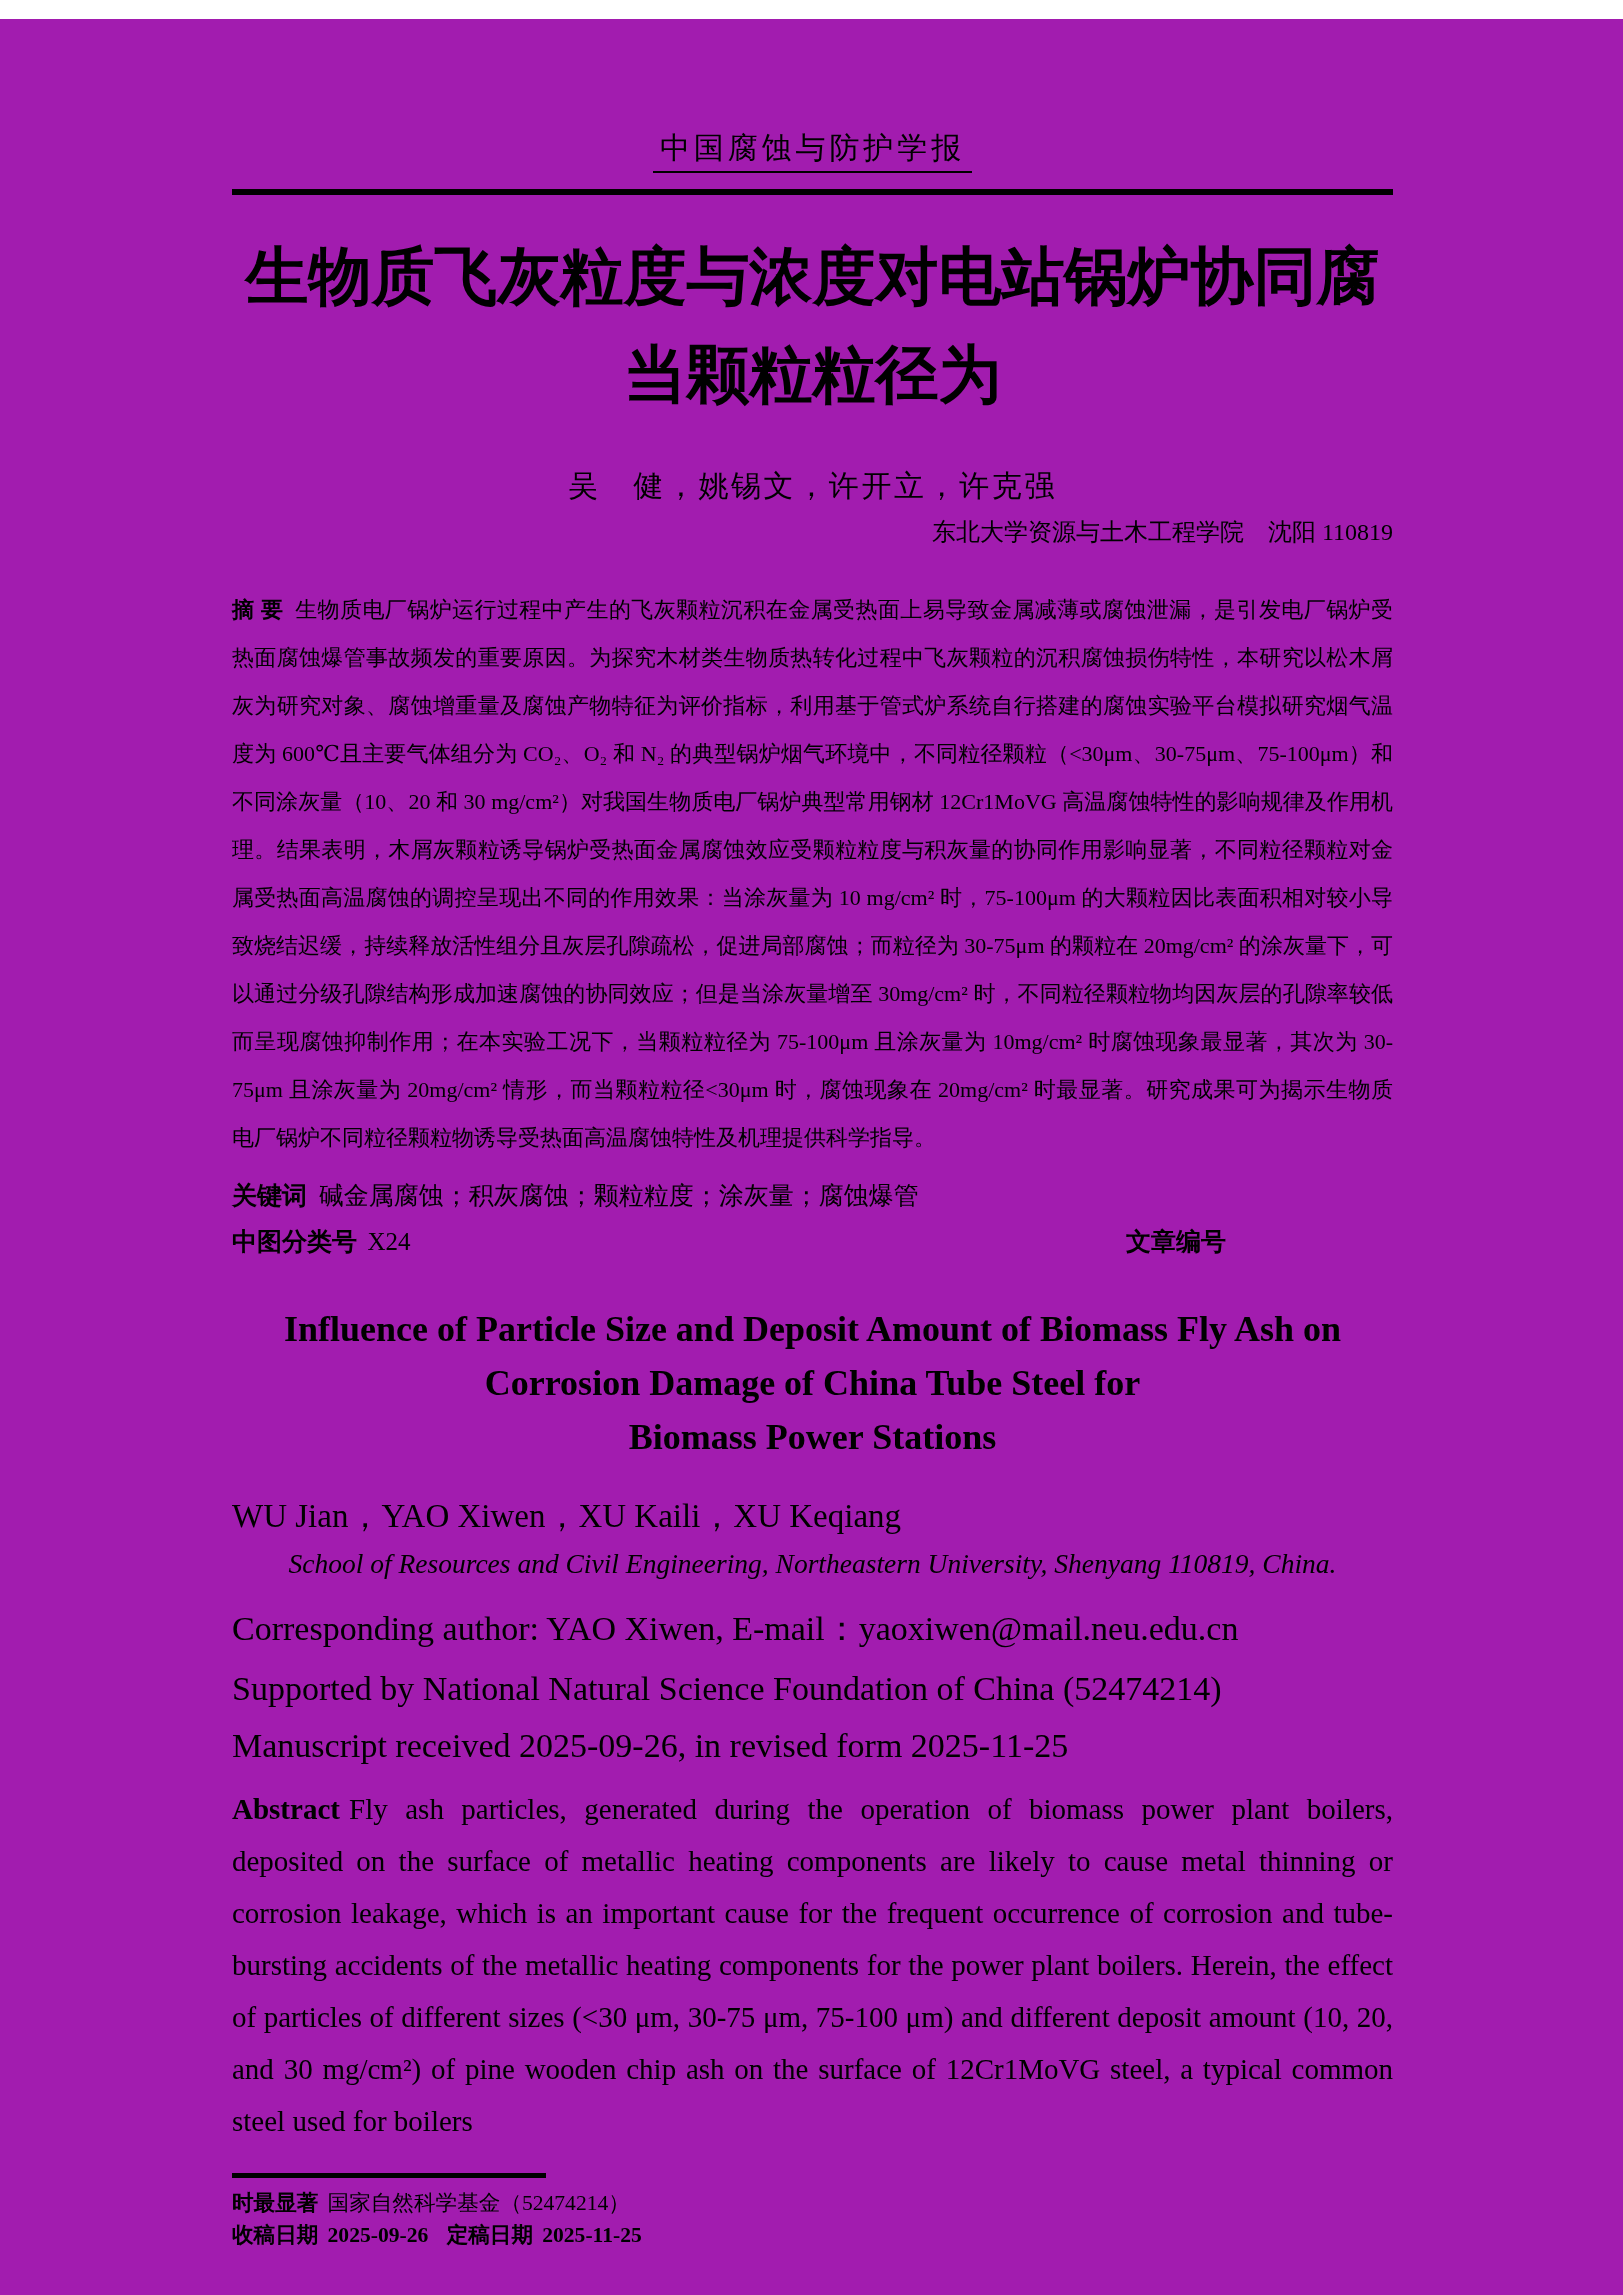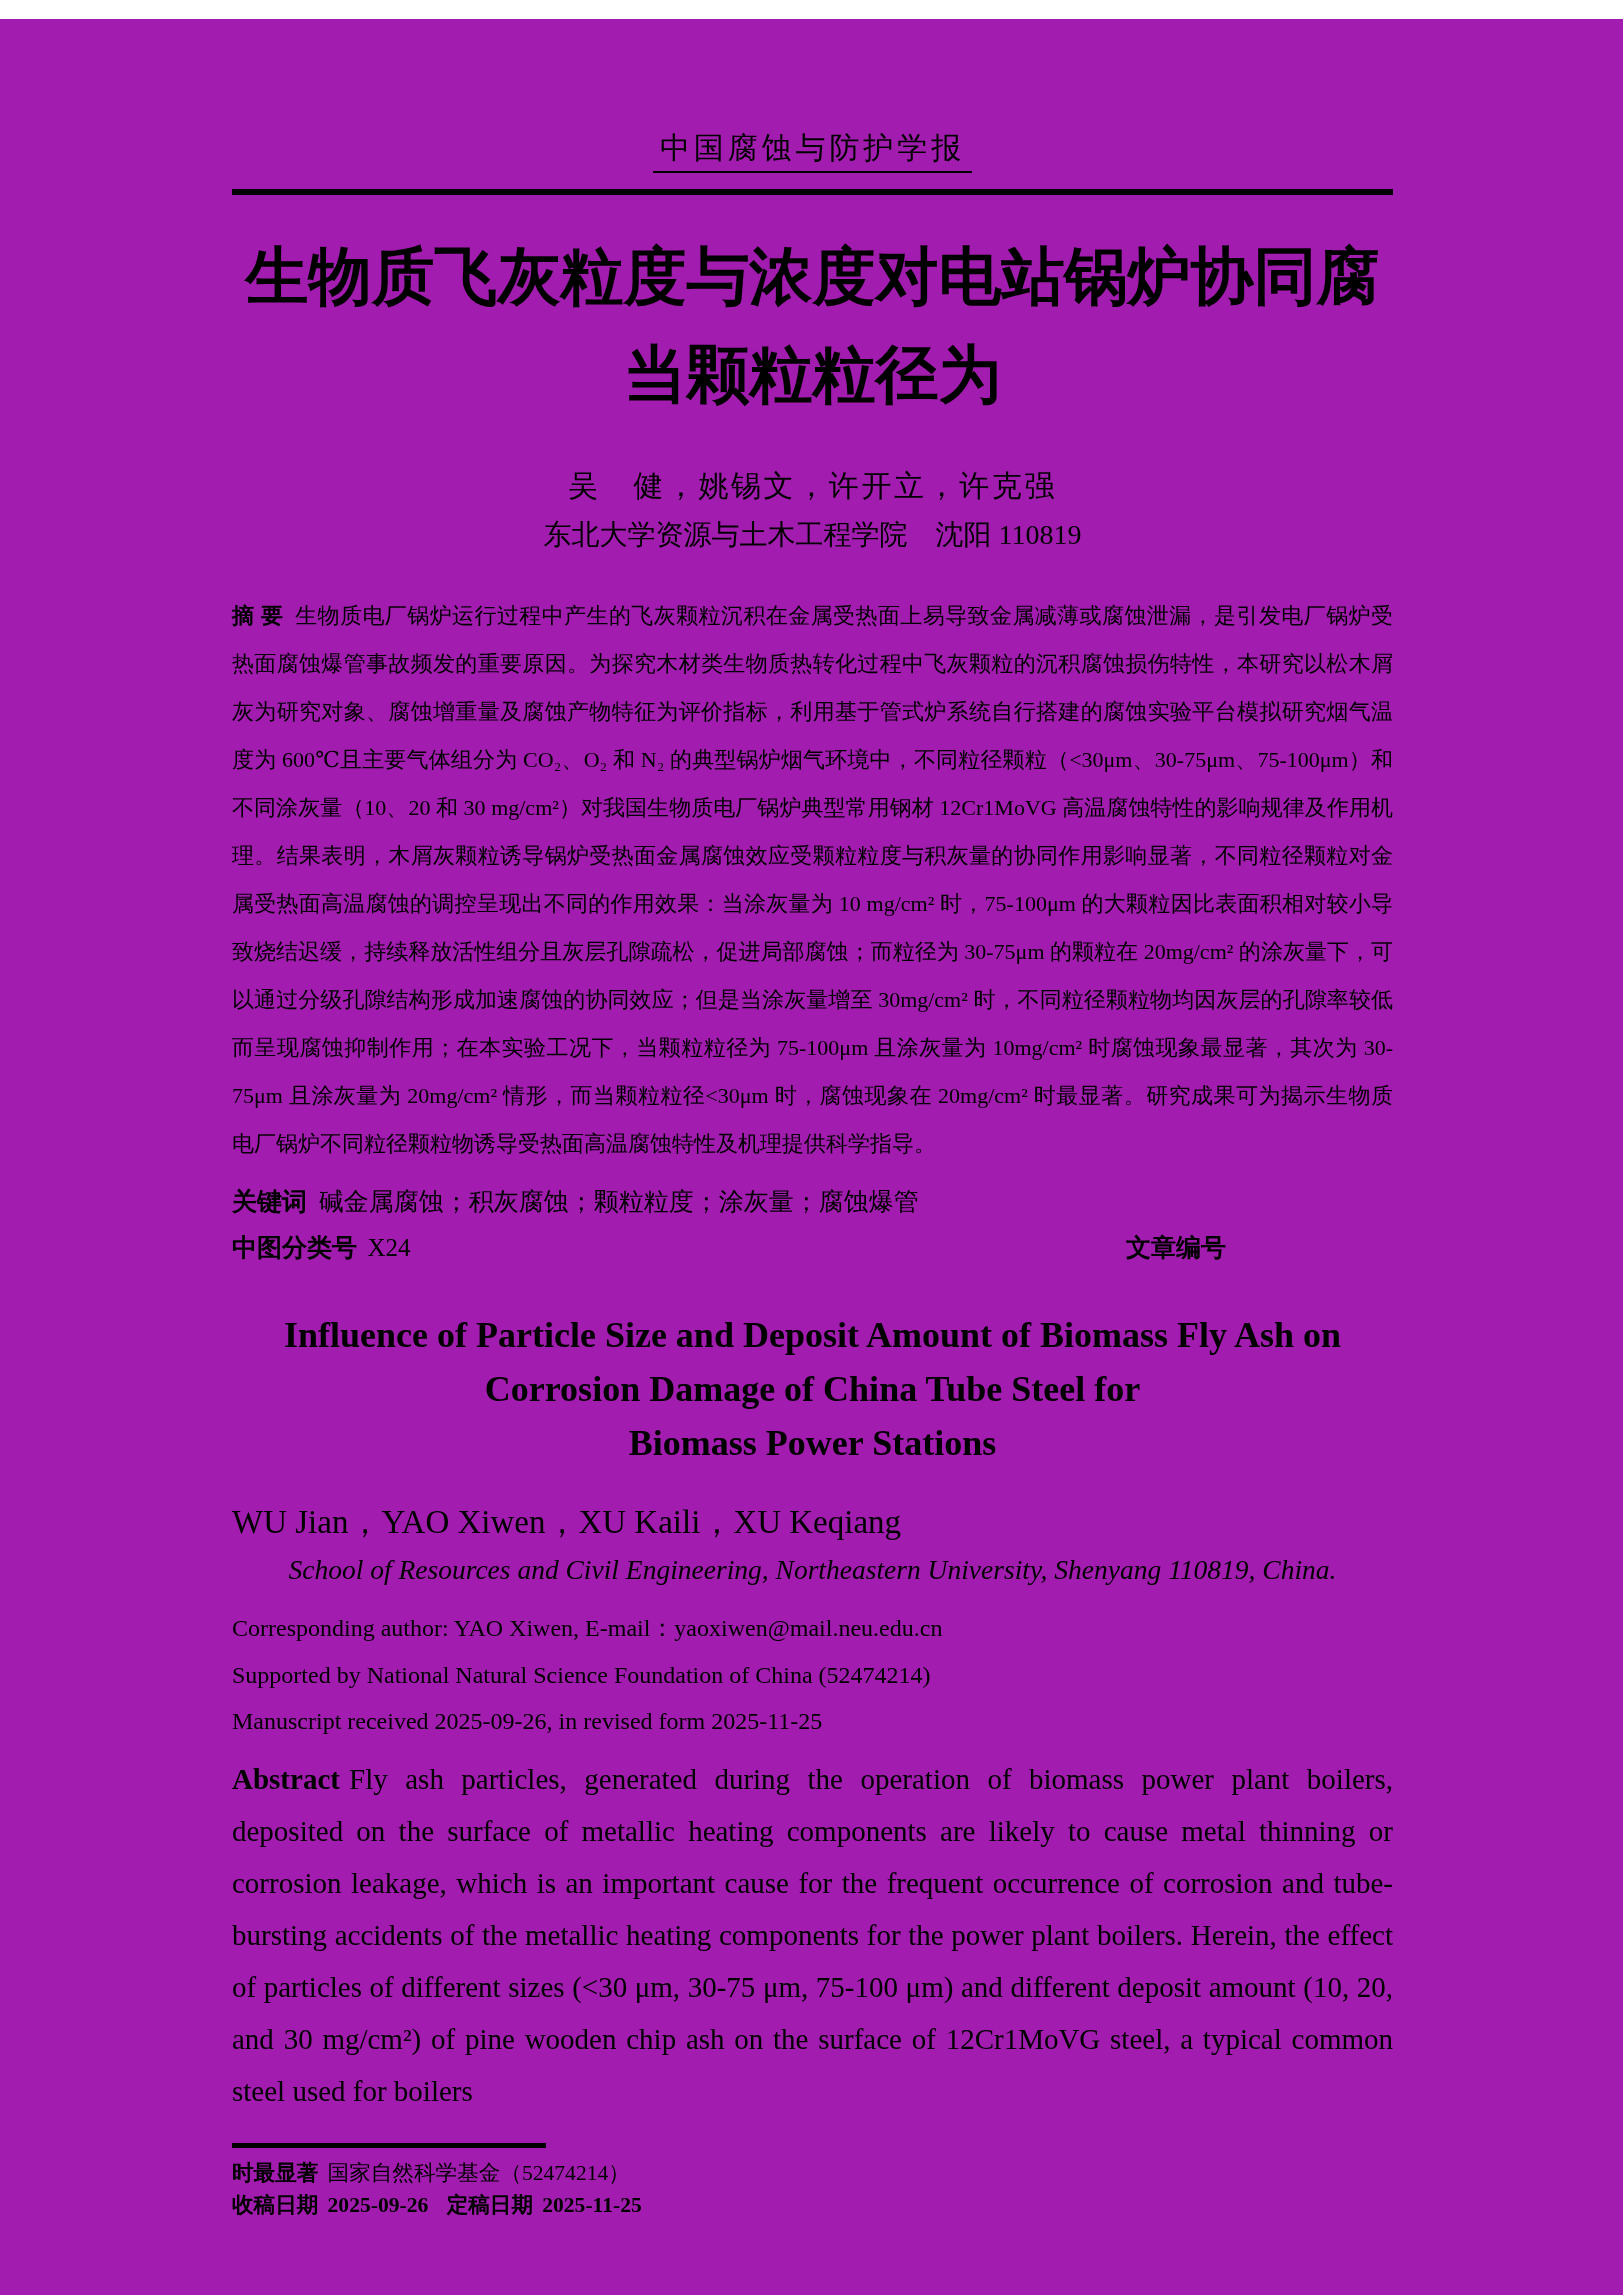--- a/index.html
+++ b/index.html
@@ -26,21 +26,21 @@
   .title-cn {
     margin-top: 33px;
     text-align: center;
     font-weight: 700;
     font-size: 63px;
     line-height: 1.55;
     font-family: "Liberation Sans", "DejaVu Sans", sans-serif;
   }
   .title-cn span { display: block; }
   .authors-cn { margin-top: 26px; text-align: center; font-size: 30px; letter-spacing: 2.6px; }
-  .affil-cn { margin-top: 9.2px; text-align: center; font-size: 28px; }
+  .affil-cn { margin-top: 9.2px; text-align: right; font-size: 24px; }
   .abs-cn {
     margin: 38px 0 0 0;
     font-size: 22px;
     line-height: 48px;
     text-align: justify;
   }
   .abs-cn b, .kw b, .clc-row b, .footer b {
     font-family: "Liberation Sans", "DejaVu Sans", sans-serif;
   }
   .abs-cn b { margin-right: 11.8px; }
@@ -52,21 +52,21 @@
   .title-en {
     margin-top: 41px;
     text-align: center;
     font-weight: 700;
     font-size: 36px;
     line-height: 1.5;
   }
   .title-en span { display: block; }
   .authors-en { margin-top: 26px; font-size: 33px; }
   .affil-en { margin-top: 9.2px; text-align: center; font-size: 27.5px; font-style: italic; }
-  .meta { margin-top: 26px; font-size: 24px; font-family: Liberation Serif, serif; }
+  .meta { margin-top: 26px; font-size: 34px; font-family: Liberation Serif, serif; }
   .meta p { margin: 0 0 18.3px 0; }
   .abs-en {
     margin: 18.3px 0 0 0;
     font-size: 29px;
     line-height: 52px;
     text-align: justify;
   }
   .abs-en b { margin-right: 9.2px; }
   .foot-rule { margin-top: 26px; width: 314px; height: 5.2px; background: #000; }
   .footer { margin-top: 9.2px; font-size: 21.6px; line-height: 31px; }

